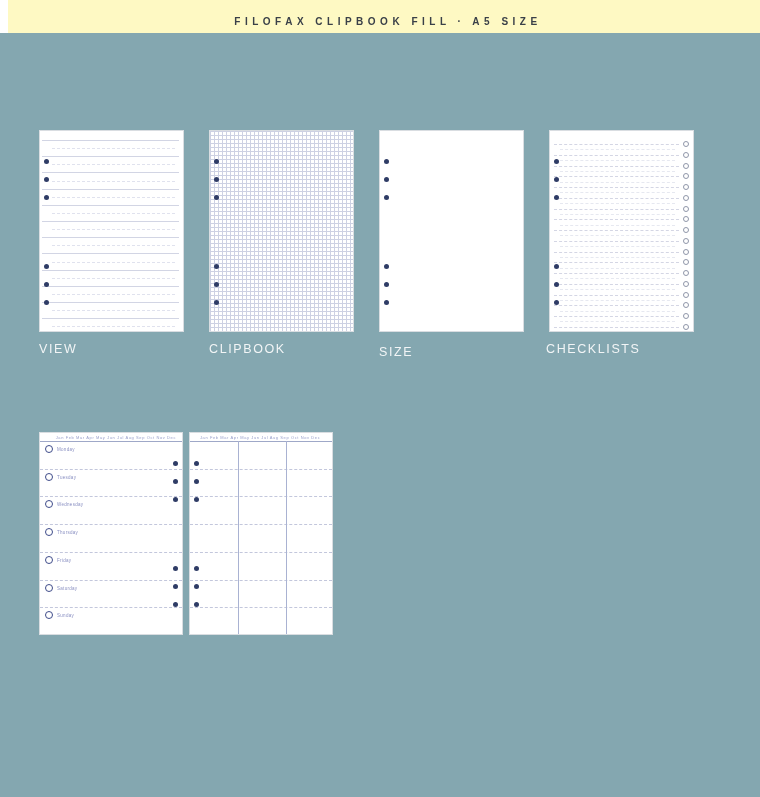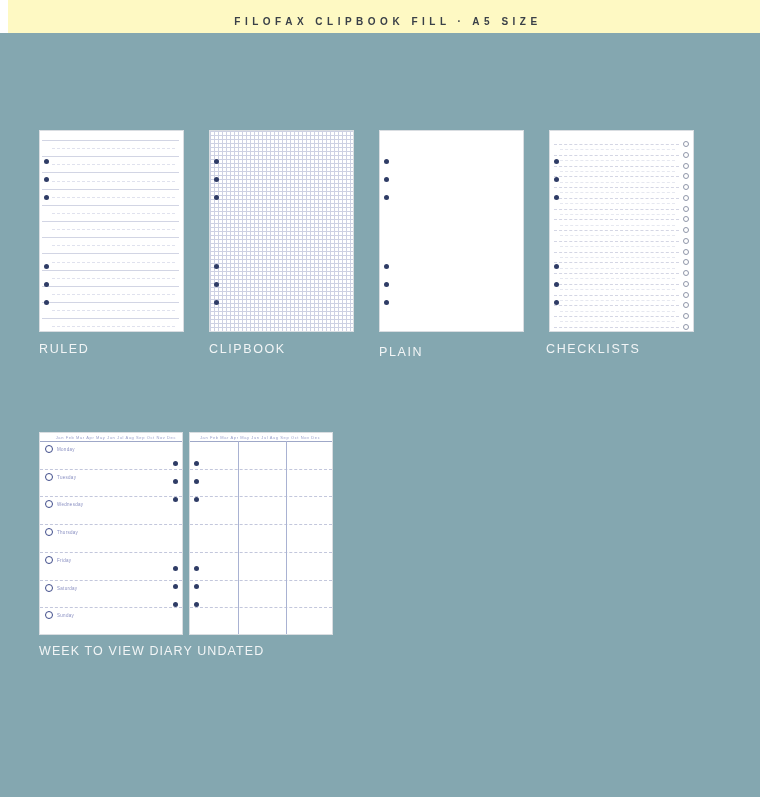--- a/index.html
+++ b/index.html
@@ -191,23 +191,23 @@
         <div class="chk-line" style="top: 195.75px; left: 4px; right: 14px;"></div>
         <div class="chk-circle" style="top: 192.75px; right: 4px;"></div>
         <div class="hole" style="top: 28px; left: 4px;"></div>
         <div class="hole" style="top: 46px; left: 4px;"></div>
         <div class="hole" style="top: 64px; left: 4px;"></div>
         <div class="hole" style="top: 133px; left: 4px;"></div>
         <div class="hole" style="top: 151px; left: 4px;"></div>
         <div class="hole" style="top: 169px; left: 4px;"></div>
       </div>
 
-    <div class="caption caption-top cap-ruled">RULED</div>
+    <div class="caption caption-top cap-ruled">VIEW</div>
     <div class="caption caption-top cap-squared">CLIPBOOK</div>
-    <div class="caption caption-top cap-plain">PLAIN</div>
+    <div class="caption caption-top cap-plain">SIZE</div>
     <div class="caption caption-top cap-checklists">CHECKLISTS</div>
 
     <div class="page page-diary pos-diary-left" id="diary-left">
         <div class="months-row" style="top: 3px; right: 6px;">Jan  Feb  Mar  Apr  May  Jun  Jul  Aug  Sep  Oct  Nov  Dec</div>
         <div class="diary-topline" style="top: 8px;"></div>
         <div class="day-circle" style="top: 12px; left: 5px;"></div>
         <div class="day-label" style="top: 14px; left: 17px;">Monday</div>
         <div class="diary-rowline" style="top: 35.7px;"></div>
         <div class="day-circle" style="top: 39.7px; left: 5px;"></div>
         <div class="day-label" style="top: 41.7px; left: 17px;">Tuesday</div>
@@ -245,16 +245,15 @@
         <div class="col-line" style="left: 48px; top: 8px; bottom: 0px;"></div>
         <div class="col-line" style="left: 96px; top: 8px; bottom: 0px;"></div>
         <div class="hole" style="top: 28px; left: 4px;"></div>
         <div class="hole" style="top: 46px; left: 4px;"></div>
         <div class="hole" style="top: 64px; left: 4px;"></div>
         <div class="hole" style="top: 133px; left: 4px;"></div>
         <div class="hole" style="top: 151px; left: 4px;"></div>
         <div class="hole" style="top: 169px; left: 4px;"></div>
       </div>
 
-    <div class="caption cap-diary">WEEK TO VIEW DIARY UNDATED</div>
 
   </div>
 </div>
 
 </body></html>

